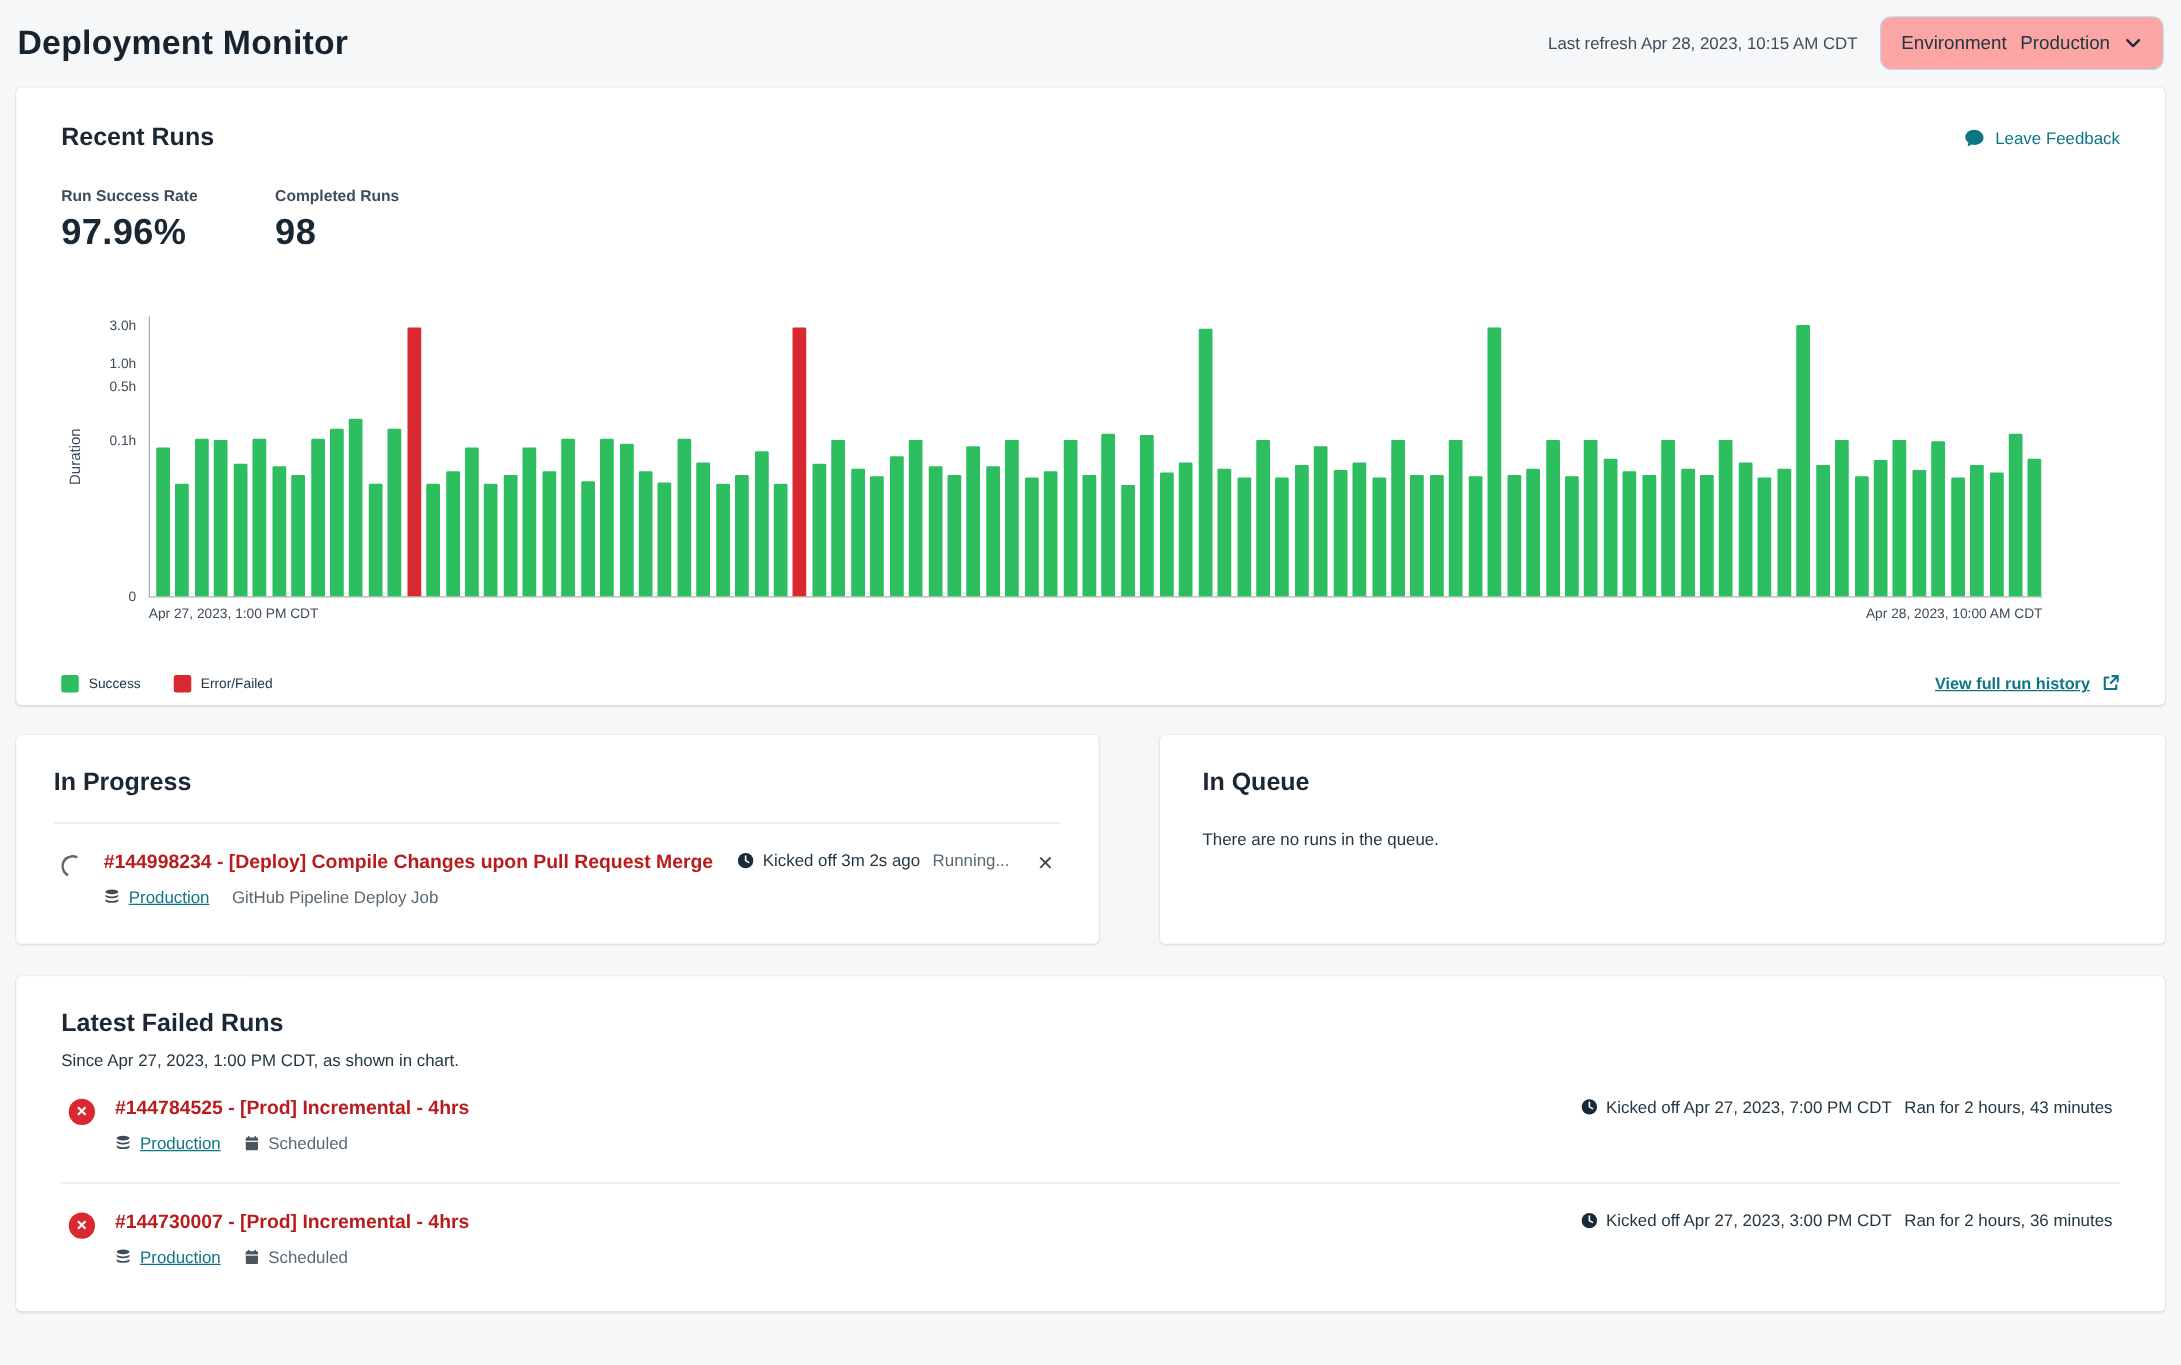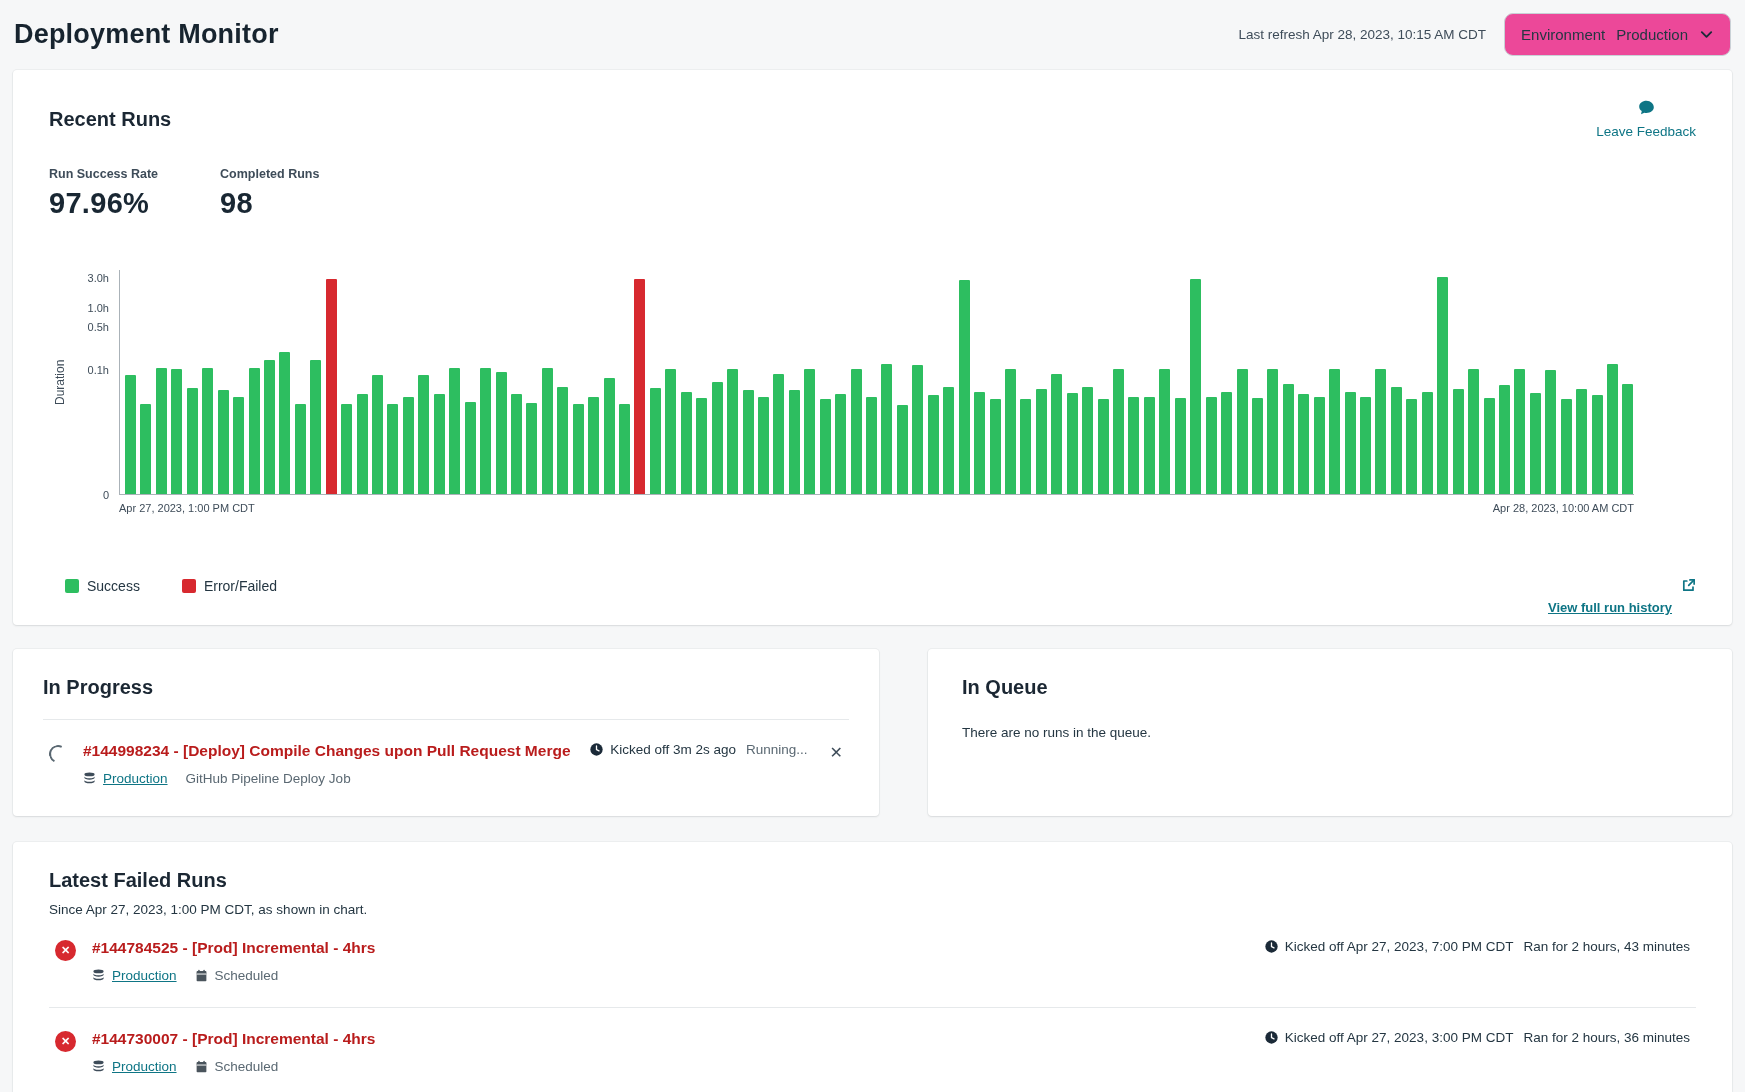--- a/index.html
+++ b/index.html
@@ -13,41 +13,41 @@
   
   .page-header {
     display:flex; align-items:center; justify-content:space-between;
     padding:13px 14px 10px 14px;
   }
   .page-title { font-size:27px; font-weight:700; color:#17242f; letter-spacing:.2px; }
   .header-right { display:flex; align-items:center; gap:18px; }
   .last-refresh { font-size:13.5px; color:#3e4c59; }
   .env-select {
     display:flex; align-items:center; gap:11px;
-    background:#ec4899; border:1px solid #c9d1d6; border-radius:9px;
+    background:#fca5a5; border:1px solid #c9d1d6; border-radius:9px;
     padding:12px 16px; font-size:15px; color:#243642; cursor:pointer;
   }
   .env-select .chev { display:flex; align-items:center; }
 
   
   .card {
     background:#fff; border-radius:4px;
     box-shadow:0 1px 2px rgba(27,39,51,.10), 0 0 0 1px rgba(27,39,51,.04);
     margin:0 13px;
   }
   .card-recent { margin-top:4px; padding:29px 36px 10px 36px; }
   .card-row { display:flex; gap:23px; margin-top:24px; }
   .card-inprogress { flex:0 0 866px; padding:27px 30px 24px 30px; }
   .card-inqueue { flex:1; padding:27px 34px 24px 34px; }
   .card-failed { margin-top:26px; padding:27px 36px 30px 36px; }
   .card-h { font-size:20px; font-weight:700; color:#1b2733; }
 
   
   .recent-head { display:flex; align-items:center; justify-content:space-between; }
-  .feedback-link { display:flex; align-items:center; gap:8px; font-size:13.5px; color:#0e7585; cursor:pointer;flex-direction:column; }
+  .feedback-link { display:flex; align-items:center; gap:8px; font-size:13.5px; color:#0e7585; cursor:pointer; }
   .stats { display:flex; gap:62px; margin-top:28px; }
   .stat-label { font-size:12.5px; font-weight:700; color:#3e4c59; }
   .stat-value { font-size:29px; font-weight:700; color:#192733; margin-top:6px; letter-spacing:.3px; }
 
   
   .chart { margin-top:50px; margin-right:62px; display:grid; grid-template-columns:22px 48px 1fr; }
   .chart-ylabel {
     grid-column:1; grid-row:1; display:flex; align-items:center; justify-content:center;
     writing-mode:vertical-rl; transform:rotate(180deg);
     font-size:12px; color:#3e4c59;
@@ -63,24 +63,24 @@
     border-left:1px solid #aab2b8; border-bottom:1px solid #aab2b8;
     padding-left:5px;
   }
   .bar { width:11px; flex:0 0 auto; border-radius:1px 1px 0 0; }
   .x-labels {
     grid-column:3; grid-row:2; display:flex; justify-content:space-between;
     font-size:11px; color:#3e4c59; margin-top:7px;
   }
   .chart-footer { display:flex; align-items:center; justify-content:space-between; margin-top:42px; }
   .legend { display:flex; align-items:center; gap:26px; }
-  .legend-item { display:flex; align-items:center; gap:8px; font-size:14px; color:#243642;margin-left:16px; }
+  .legend-item { display:flex; align-items:center; gap:8px; font-size:11px; color:#243642; }
   .legend-swatch { width:14px; height:14px; border-radius:2px; }
   .history-link { display:flex; align-items:center; gap:9px; font-size:13px; font-weight:700; color:#0e7585; cursor:pointer; }
-  .history-link .txt { text-decoration:underline;margin-top:44px; }
+  .history-link .txt { text-decoration:underline; }
 
   
   .divider { border:none; border-top:1px solid #e6e9eb; margin-top:20px; }
   .run-row { display:flex; align-items:flex-start; gap:16px; padding:22px 6px 6px 6px; }
   .spinner {
     width:18px; height:18px; border-radius:50%; margin-top:3px;
     border:2px solid transparent; border-left-color:#5a6872; border-top-color:#5a6872;
     transform:rotate(-18deg); flex:0 0 auto;
   }
   .fail-badge {

